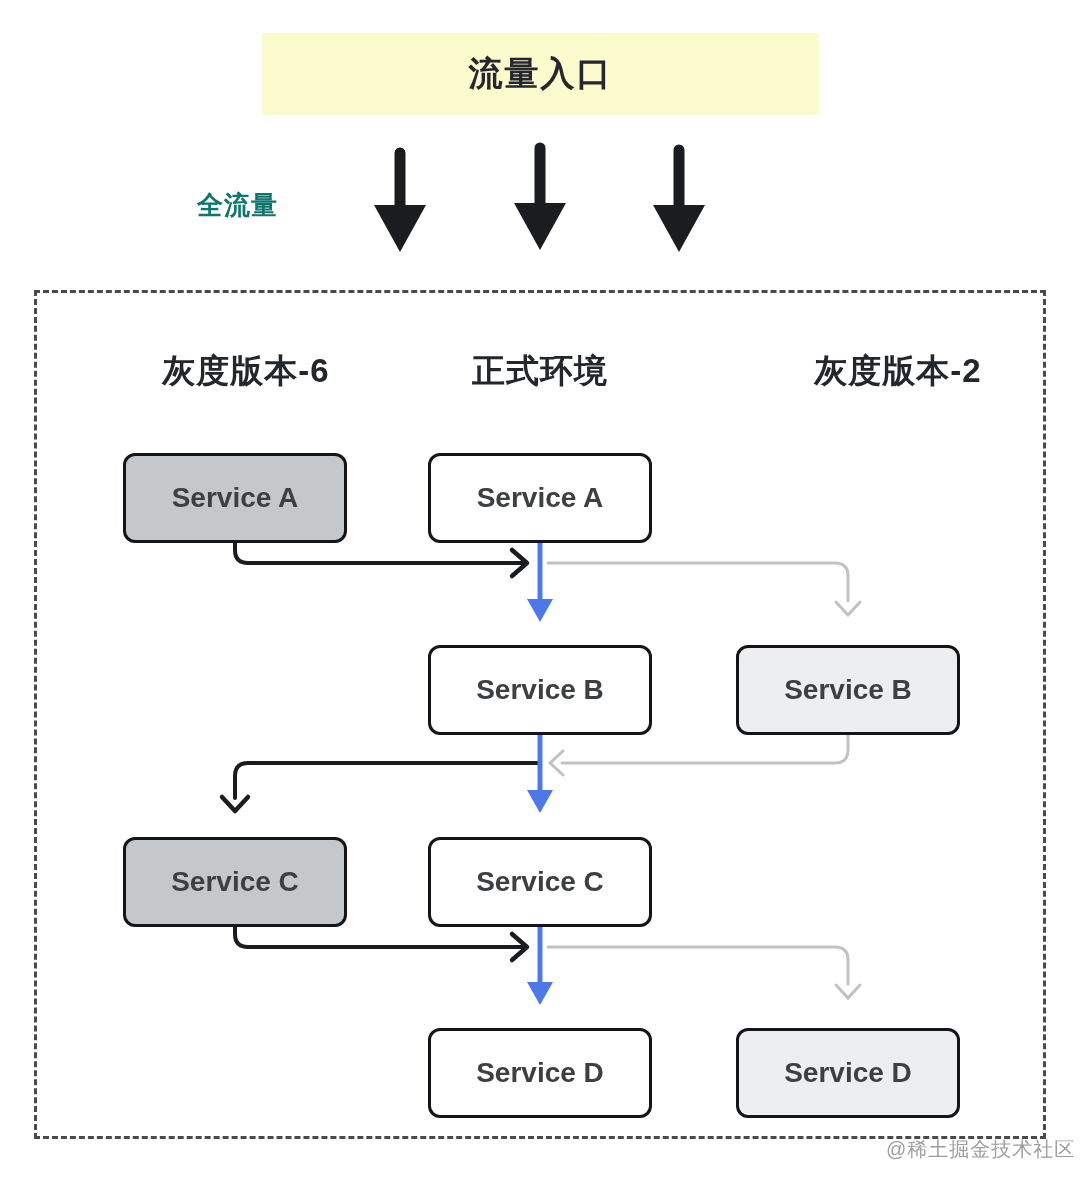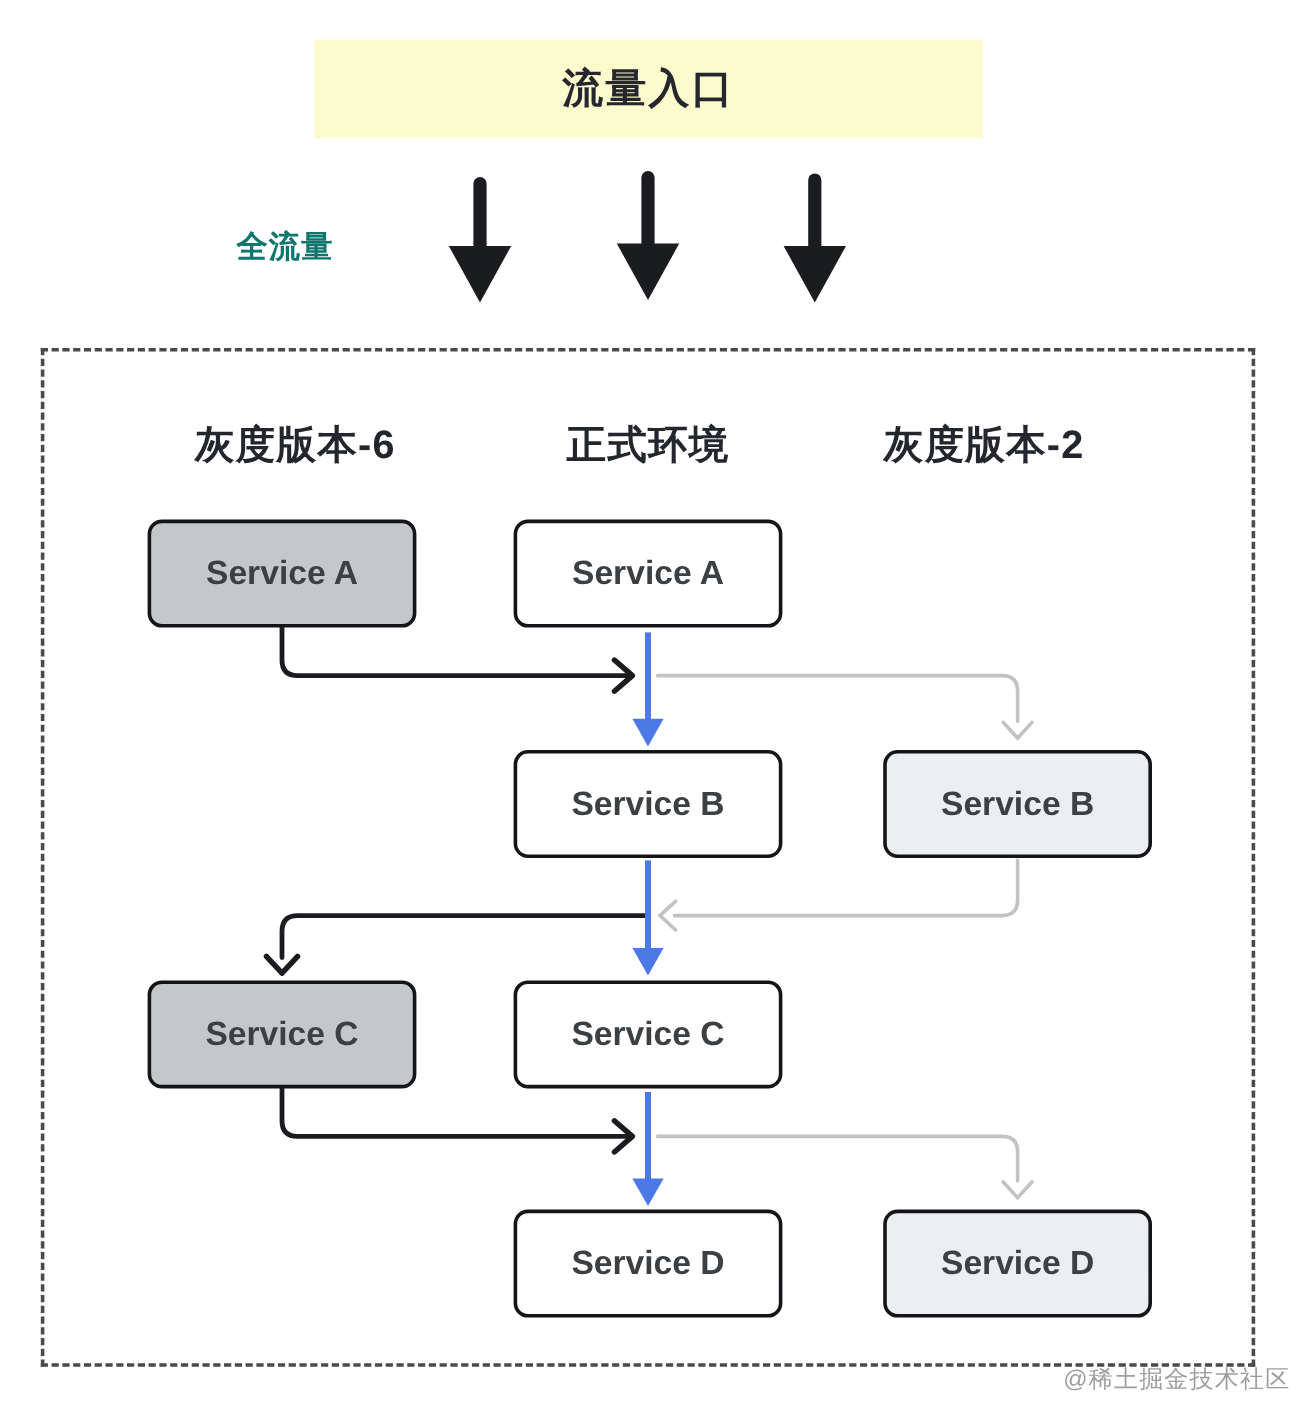--- a/index.html
+++ b/index.html
@@ -33,26 +33,26 @@
     position:absolute;left:34px;top:290px;width:1006px;height:843px;
     border:3px dashed var(--border-dashed);
     background:transparent;
   }
   .col-header{
     position:absolute;top:349px;width:240px;text-align:center;
     font-size:33px;font-weight:bold;color:var(--text-dark);letter-spacing:1px;
   }
   .col-header.c1{left:126px;}
   .col-header.c2{left:420px;}
-  .col-header.c3{left:700px;}
+  .col-header.c3{left:778px;}
   .node{
     position:absolute;width:224px;height:90px;box-sizing:border-box;
     border:3px solid #141518;border-radius:12px;background:#ffffff;
     display:flex;align-items:center;justify-content:center;
-    font-size:28px;font-weight:bold;color:var(--node-text);
+    font-size:28px;font-weight:bold;color:var(--node-text);margin-top:20px;
   }
   .node.gray{background:var(--node-gray);}
   .node.lightgray{background:var(--node-lightgray);}
   .pos-a1{left:123px;top:433px;}
   .pos-a2{left:428px;top:433px;}
   .pos-b2{left:428px;top:625px;}
   .pos-b3{left:736px;top:625px;}
   .pos-c1{left:123px;top:817px;}
   .pos-c2{left:428px;top:817px;}
   .pos-d2{left:428px;top:1008px;}

